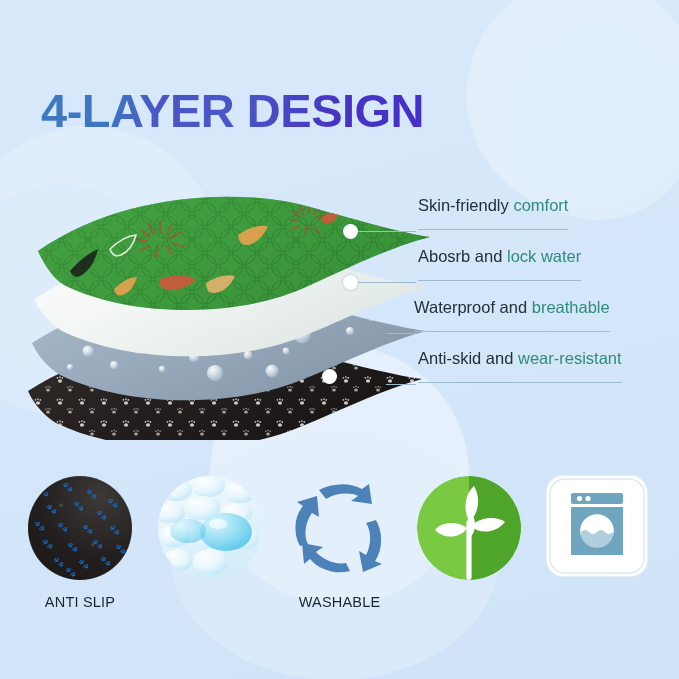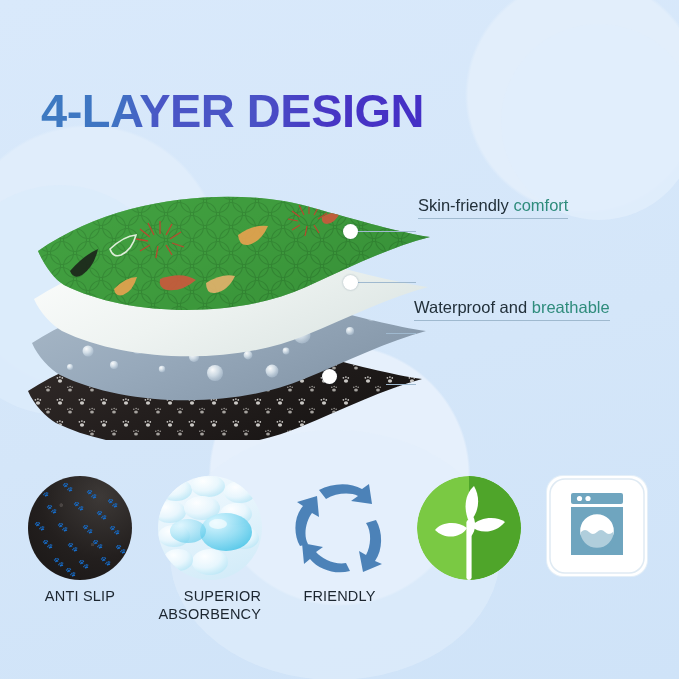--- a/index.html
+++ b/index.html
@@ -42,21 +42,21 @@
 
   
   .stack{position:absolute;left:10px;top:175px;width:430px;height:265px;}
   .stack svg{display:block;}
 
   
   .labels{position:absolute;left:410px;top:196px;width:260px;height:200px;}
   .label{
     position:absolute;white-space:nowrap;
     font-size:16.5px;color:#22303a;
-    padding-bottom:3px;border-bottom:1px solid #9fb9cf;
+    padding-bottom:14px;border-bottom:1px solid #9fb9cf;
   }
   .label .accent{color:#2f8c7c;}
   .lab0{top:0px;left:8px;}
   .lab1{top:51px;left:8px;}
   .lab2{top:102px;left:4px;}
   .lab3{top:153px;left:8px;}
 
   
   .leader{position:absolute;height:1px;background:#9fb9cf;}
   .dot{
@@ -65,21 +65,21 @@
   }
 
   
   .features{
     position:absolute;left:0;top:476px;width:679px;height:170px;
     display:flex;justify-content:space-between;padding:0 18px;box-sizing:border-box;
   }
   .feature{width:124px;display:flex;flex-direction:column;align-items:center;}
   .ficon{width:104px;height:104px;position:relative;}
   .fcaption{
-    margin-top:8px;text-align:right;font-size:14.5px;color:#1c2630;
+    margin-top:14px;text-align:left;font-size:14.5px;color:#1c2630;
     line-height:1.22;letter-spacing:.2px;
   }
 
   
   .paw-circle{
     width:104px;height:104px;border-radius:50%;
     background:
       radial-gradient(circle at 32% 28%, #4a4543 0 1.5%, rgba(0,0,0,0) 2%),
       radial-gradient(circle at 62% 66%, #443f3d 0 1.5%, rgba(0,0,0,0) 2%),
       radial-gradient(circle at 70% 20%, #3d3937 0%, #231f1e 55%, #191615 100%);
@@ -248,23 +248,31 @@
 
     <div class="leader" style="left:386px;top:384px;width:30px;"></div>
     <div class="dot" style="left:322px;top:369px;"></div>
   </div>
 
   <div class="labels">
     <div class="label lab0">
       <span>Skin-friendly</span>
       <span class="accent">comfort</span>
     </div>
+    <div class="label lab1">
+      <span>Abosrb and</span>
+      <span class="accent">lock water</span>
+    </div>
     <div class="label lab2">
       <span>Waterproof and</span>
       <span class="accent">breathable</span>
+    </div>
+    <div class="label lab3">
+      <span>Anti-skid and</span>
+      <span class="accent">wear-resistant</span>
     </div>
   </div>
 
   <div class="features">
 
     <div class="feature">
       <div class="ficon">
         <div class="paw-circle">
           <span class="paw" style="left:10%;top:12%;">🐾</span>
           <span class="paw" style="left:33%;top:7%;">🐾</span>
@@ -319,39 +327,35 @@
               <ellipse cx="52" cy="86" rx="18" ry="13" fill="url(#bub)"></ellipse>
               <ellipse cx="20" cy="84" rx="15" ry="11" fill="url(#bub)"></ellipse>
               <ellipse cx="86" cy="62" rx="15" ry="11" fill="url(#bub)"></ellipse>
             </g>
             <ellipse cx="68" cy="56" rx="26" ry="19" fill="url(#bub2)" opacity=".88"></ellipse>
             <ellipse cx="30" cy="55" rx="18" ry="12" fill="url(#bub2)" opacity=".55"></ellipse>
             <ellipse cx="60" cy="48" rx="9" ry="5" fill="#ffffff" opacity=".6"></ellipse>
           </svg>
         </div>
       </div>
-      <div class="fcaption">
-        <div>SUPERIOR</div>
-        <div>ABSORBENCY</div>
-      </div>
     </div>
 
     <div class="feature">
       <div class="ficon">
         <svg width="104" height="104" viewBox="0 0 104 104">
           <g fill="#4c82b8">
             <path d="M31,14 C44,7 62,6 74,13 l7,-5 l3,20 l-21,-3 l7,-5 C62,16 48,17 38,23 Z"></path>
             <path d="M88,44 C95,56 95,74 87,85 l7,3 l-19,8 l-4,-21 l7,4 C83,70 84,56 78,47 Z"></path>
             <path d="M62,95 C48,99 31,94 22,83 l-6,5 l-2,-21 l21,4 l-7,5 C34,83 47,89 58,87 Z"></path>
             <path d="M12,70 C5,58 6,40 15,30 l-6,-4 l20,-6 l2,21 l-7,-4 C18,45 15,59 20,68 Z"></path>
           </g>
         </svg>
       </div>
       <div class="fcaption">
-        <div>FRIENDLY</div>
+        <div>WASHABLE</div>
       </div>
     </div>
 
     <div class="feature">
       <div class="ficon">
         <div class="eco-circle">
           <svg width="104" height="104" viewBox="0 0 104 104">
             <circle cx="52" cy="52" r="52" fill="#7ac943"></circle>
             <path d="M52,0 A52,52 0 0 1 52,104 Z" fill="#4fa52a"></path>
             <g fill="#ffffff">

